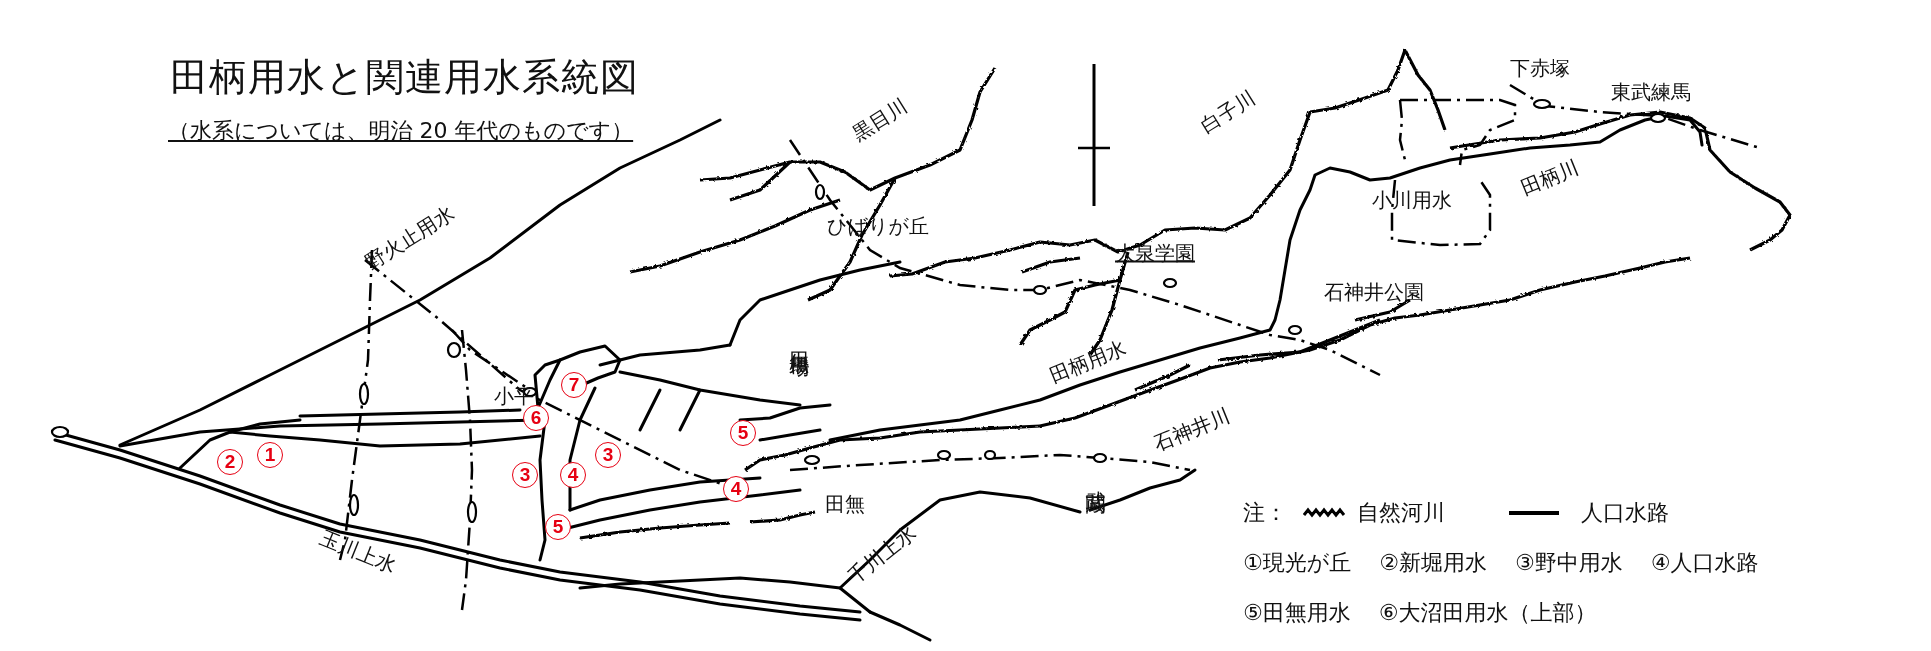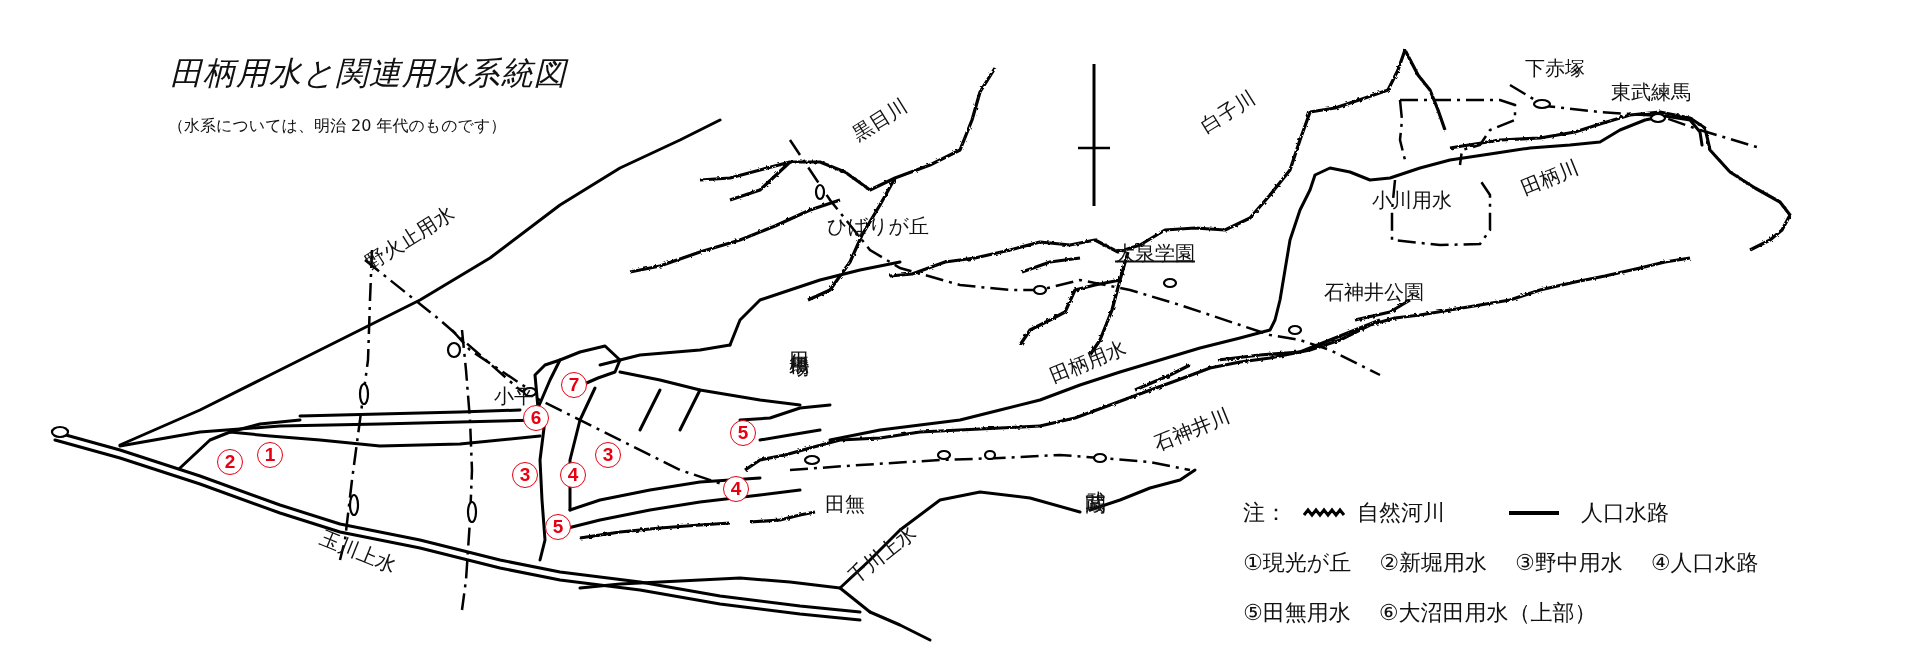--- a/index.html
+++ b/index.html
@@ -1,20 +1,20 @@
 <!DOCTYPE html>
 <html><head>
 <meta charset="utf-8">
 <style>
   html, body { margin:0; padding:0; background:#ffffff; }
   body { width:1931px; height:651px; position:relative; overflow:hidden;
          font-family:"DejaVu Sans", "Liberation Sans", sans-serif; color:#111; }
   #map { position:absolute; left:0; top:0; width:1931px; height:651px; }
-  .title { position:absolute; left:170px; top:52px; font-size:32px; letter-spacing:1px; font-weight:normal;font-style:italic; }
-  .subtitle { position:absolute; left:168px; top:116px; font-size:16px; }
+  .title { position:absolute; left:170px; top:52px; font-size:38px; letter-spacing:1px; font-weight:normal; }
+  .subtitle { position:absolute; left:168px; top:116px; font-size:22px;text-decoration:underline; }
   .lbl { position:absolute; font-size:20px; white-space:nowrap; color:#111; }
   .vlbl { position:absolute; font-size:20px; writing-mode:vertical-rl; text-orientation:upright; line-height:1; letter-spacing:2px; }
   .num { position:absolute; width:24px; height:24px; border:1.5px solid #e60012; border-radius:50%;
          color:#e60012; font-weight:bold; font-size:19px; line-height:24px; text-align:center;
          background:#fff; font-family:"Liberation Sans", sans-serif; }
   .legend { position:absolute; left:1243px; top:488px; font-size:22px; }
   .legend .row { height:50px; display:flex; align-items:center; white-space:nowrap; }
   .legend .gap { display:inline-block; width:28px; }
   .wavy { display:inline-block; width:44px; height:12px; margin:0 10px 0 16px; vertical-align:middle; }
   .straight { display:inline-block; width:50px; height:4px; background:#000; margin:0 22px 0 64px; vertical-align:middle; }
@@ -136,21 +136,21 @@
 </svg>
 
 <div class="title">田柄用水と関連用水系統図</div>
 <div class="subtitle">（水系については、明治 20 年代のものです）</div>
 
 <div id="place-labels">
     <div class="lbl" style="left: 880px; top: 120px; transform: translate(-50%, -50%) rotate(-32deg);">黒目川</div>
     <div class="lbl" style="left: 410px; top: 238px; transform: translate(-50%, -50%) rotate(-32deg);">野火止用水</div>
     <div class="lbl" style="left: 878px; top: 226px; transform: translate(-50%, -50%) rotate(0deg);">ひばりが丘</div>
     <div class="lbl" style="left: 1228px; top: 112px; transform: translate(-50%, -50%) rotate(-32deg);">白子川</div>
-    <div class="lbl" style="left: 1540px; top: 68px; transform: translate(-50%, -50%) rotate(0deg); margin-left: 15px;">下赤塚</div>
+    <div class="lbl" style="left: 1540px; top: 68px; transform: translate(-50%, -50%) rotate(0deg);">下赤塚</div>
     <div class="lbl" style="left: 1651px; top: 92px; transform: translate(-50%, -50%) rotate(0deg);">東武練馬</div>
     <div class="lbl" style="left: 1412px; top: 200px; transform: translate(-50%, -50%) rotate(0deg);">小川用水</div>
     <div class="lbl" style="left: 1550px; top: 178px; transform: translate(-50%, -50%) rotate(-22deg);">田柄川</div>
     <div class="lbl" style="left: 1155px; top: 253px; transform: translate(-50%, -50%) rotate(0deg); text-decoration: underline;">大泉学園</div>
     <div class="lbl" style="left: 1374px; top: 292px; transform: translate(-50%, -50%) rotate(0deg);">石神井公園</div>
     <div class="lbl" style="left: 1088px; top: 362px; transform: translate(-50%, -50%) rotate(-22deg);">田柄用水</div>
     <div class="lbl" style="left: 1192px; top: 430px; transform: translate(-50%, -50%) rotate(-22deg);">石神井川</div>
     <div class="lbl" style="left: 473px; top: 396px; transform: translate(-50%, -50%) rotate(0deg); margin-left: 41px;">小平</div>
     <div class="lbl" style="left: 845px; top: 504px; transform: translate(-50%, -50%) rotate(0deg);">田無</div>
     <div class="lbl" style="left: 882px; top: 555px; transform: translate(-50%, -50%) rotate(-38deg);">千川上水</div>

